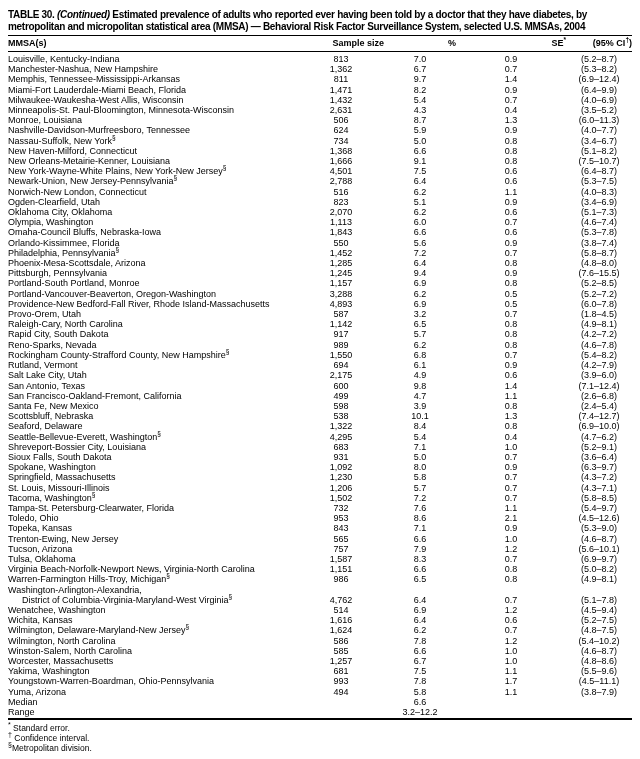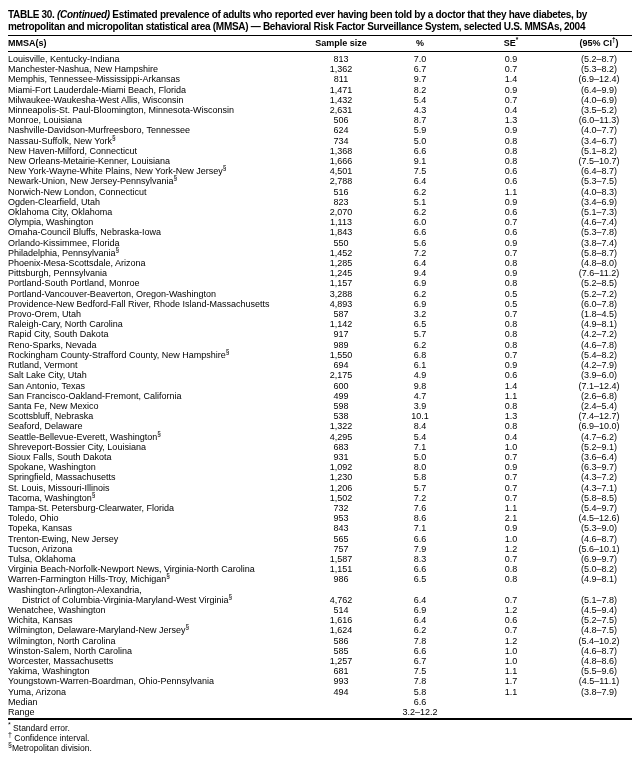--- a/index.html
+++ b/index.html
@@ -32,21 +32,21 @@
   thead th {
     border-top: 1px solid #000;
     border-bottom: 1px solid #000;
     font-size: 9px;
     font-weight: bold;
     padding: 2px 0 3px 0;
     white-space: nowrap;
     margin-top: 48px;
   }
   th.c-name { text-align: left; }
-  th.c-num  { text-align: center; }
+  th.c-num  { text-align: right; }
   tbody td {
     font-size: 9px;
     line-height: 10.2px;
     padding: 0;
     white-space: nowrap;
     vertical-align: top;
   }
   tbody tr:first-child td { padding-top: 2px; }
   tbody tr:last-child td { border-bottom: 2px solid #000; padding-bottom: 1px; }
   td.c-name { text-align: left; }
@@ -230,21 +230,21 @@
           <td class="c-num">1,285</td>
           <td class="c-num">6.4</td>
           <td class="c-num">0.8</td>
           <td class="c-num">(4.8–8.0)</td>
         </tr>
         <tr>
           <td class="c-name">Pittsburgh, Pennsylvania</td>
           <td class="c-num">1,245</td>
           <td class="c-num">9.4</td>
           <td class="c-num">0.9</td>
-          <td class="c-num">(7.6–11.2)</td>
+          <td class="c-num">(7.6–15.5)</td>
         </tr>
         <tr>
           <td class="c-name">Portland-South Portland, Monroe</td>
           <td class="c-num">1,157</td>
           <td class="c-num">6.9</td>
           <td class="c-num">0.8</td>
           <td class="c-num">(5.2–8.5)</td>
         </tr>
         <tr>
           <td class="c-name">Portland-Vancouver-Beaverton, Oregon-Washington</td>

